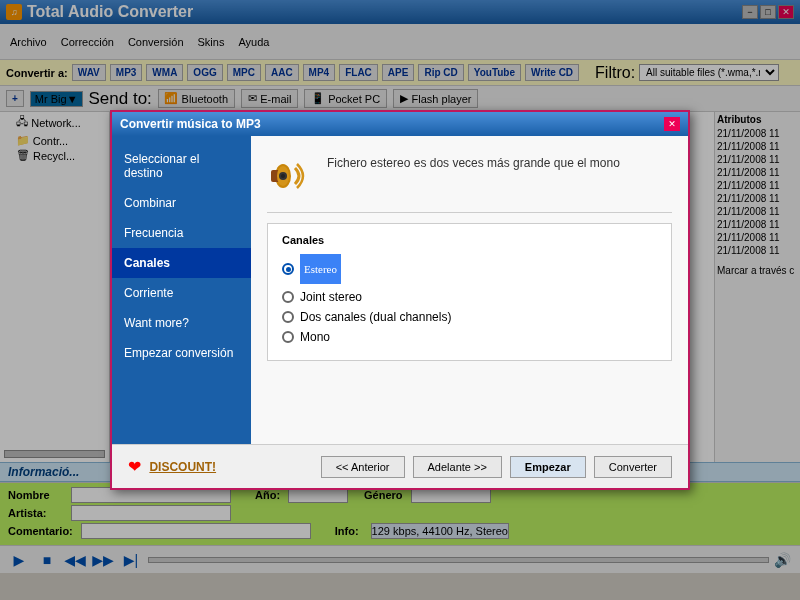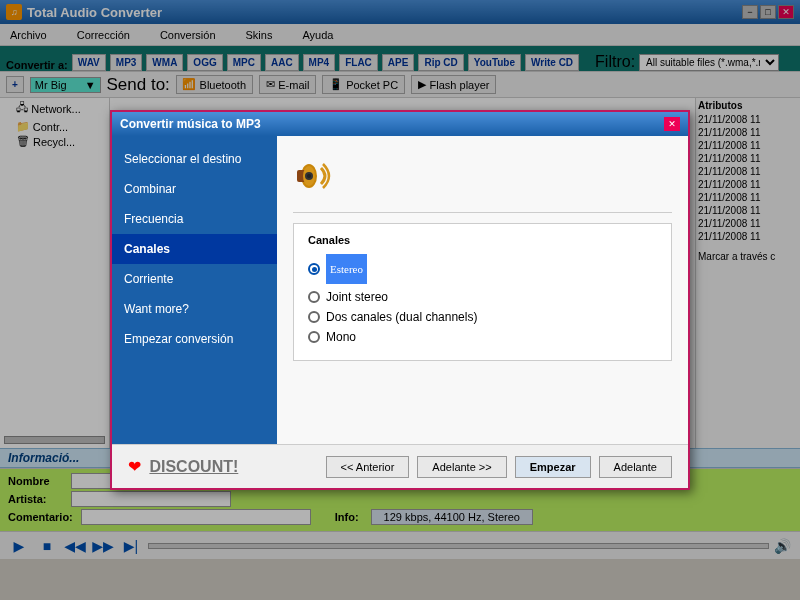--- a/index.html
+++ b/index.html
@@ -33,21 +33,21 @@
       height: 16px;
       background: #f90;
       border-radius: 2px;
       display: flex;
       align-items: center;
       justify-content: center;
       font-size: 9px;
       color: white;
     }
     .title-bar-title {
-      font-size: 13px;
+      font-size: 16px;
       font-weight: bold;
     }
     .title-bar-controls {
       display: flex;
       gap: 2px;
     }
     .title-btn {
       width: 16px;
       height: 14px;
       background: #c0c0c0;
@@ -58,40 +58,40 @@
       align-items: center;
       justify-content: center;
       color: #000;
     }
     .title-btn.close { background: #e05; color: white; }
 
     
     .menu-bar {
       background: #f0f0f0;
       border-bottom: 1px solid #ccc;
-      height: 22px;
+      height: 36px;
       display: flex;
       align-items: center;
       padding: 0 4px;
-      gap: 18px;
+      gap: 2px;
     }
     .menu-item {
       padding: 2px 6px;
       cursor: pointer;
       font-size: 11px;
       color: #000;
     }
 
     
     .toolbar {
-      background: #0f766e;
+      background: #fef9c3;
       border-bottom: 1px solid #ccc;
       height: 26px;
       display: flex;
-      align-items: flex-end;
+      align-items: center;
       padding: 0 6px;
       gap: 4px;
     }
     .toolbar-label {
       font-size: 11px;
       font-weight: bold;
     }
     .format-btn {
       padding: 2px 5px;
       background: #e8e8e8;
@@ -116,22 +116,22 @@
       border-bottom: 1px solid #ccc;
       height: 26px;
       display: flex;
       align-items: center;
       padding: 0 6px;
       gap: 6px;
     }
     .folder-nav {
       display: flex;
       align-items: center;
-      gap: 18px;
-      background: #5eead4;
+      gap: 0;
+      background: #0369a1;
       border: 1px solid #999;
       padding: 1px 4px;
       font-size: 11px;
     }
     .sendto-label { font-size: 17px; }
     .sendto-btn {
       display: flex;
       align-items: center;
       gap: 3px;
       padding: 2px 6px;
@@ -152,21 +152,21 @@
     .left-panel {
       width: 110px;
       background: white;
       border-right: 1px solid #ccc;
       overflow: hidden;
       position: relative;
     }
 
     
     .right-panel {
-      width: 105px;
+      width: 86px;
       background: #f5f5f5;
       border-left: 1px solid #ccc;
       font-size: 10px;
       padding: 2px;
       overflow: hidden;
     }
     .right-panel-title {
       font-weight: bold;
       font-size: 10px;
       margin-bottom: 2px;
@@ -201,21 +201,21 @@
       border: 1px solid #999;
       background: white;
       font-size: 11px;
       padding: 1px 3px;
       height: 16px;
     }
     .info-box {
       background: #d8e4f0;
       border: 1px solid #999;
       font-size: 11px;
-      padding: 1px 12px;
+      padding: 1px 0;
     }
 
     
     .player-bar {
       background: #f0f0f0;
       border-top: 1px solid #ccc;
       height: 28px;
       display: flex;
       align-items: center;
       padding: 0 8px;
@@ -284,21 +284,21 @@
       font-size: 9px;
       display: flex;
       align-items: center;
       justify-content: center;
     }
     .modal-body {
       display: flex;
       flex: 1;
     }
     .modal-sidebar {
-      width: 165px;
+      width: 139px;
       background: #1a5fa8;
       padding: 8px 0;
       display: flex;
       flex-direction: column;
     }
     .modal-sidebar-item {
       padding: 8px 12px;
       color: white;
       font-size: 12px;
       cursor: pointer;
@@ -385,23 +385,23 @@
       background: #f0f0f0;
       border-top: 1px solid #ccc;
       height: 44px;
       display: flex;
       align-items: center;
       padding: 0 16px;
       gap: 8px;
     }
     .discount-heart { color: red; font-size: 16px; }
     .discount-link {
-      color: #737373;
-      font-weight: bold;
-      font-size: 16px;
+      color: #a16207;
+      font-weight: bold;
+      font-size: 12px;
       text-decoration: underline;
       cursor: pointer;
     }
     .spacer { flex: 1; }
     .modal-btn {
       padding: 4px 14px;
       background: #e8e8e8;
       border: 1px solid #999;
       cursor: pointer;
       font-size: 11px;
@@ -607,20 +607,21 @@
             <svg width="48" height="48" viewBox="0 0 48 48">
               <ellipse cx="16" cy="24" rx="8" ry="12" fill="#c8860a"></ellipse>
               <rect x="4" y="18" width="12" height="12" fill="#8B4513" rx="2"></rect>
               <ellipse cx="16" cy="24" rx="6" ry="10" fill="#d4941a"></ellipse>
               <circle cx="16" cy="24" r="4" fill="#333"></circle>
               <circle cx="16" cy="24" r="2" fill="#222"></circle>
               <path d="M28 16 Q36 24 28 32" stroke="#d4941a" stroke-width="3" fill="none"></path>
               <path d="M30 12 Q42 24 30 36" stroke="#d4941a" stroke-width="2.5" fill="none"></path>
             </svg>
           </div>
+          <div class="modal-info-text">Fichero estereo es dos veces más grande que el mono</div>
         </div>
         <div class="separator"></div>
 
         <div class="channels-group">
           <div class="channels-title">Canales</div>
 
           <div class="radio-option">
             <div class="radio-circle selected">
               <div class="radio-dot"></div>
             </div>
@@ -645,16 +646,16 @@
       </div>
     </div>
 
     <div class="modal-footer">
       <span class="discount-heart">❤</span>
       <span class="discount-link">DISCOUNT!</span>
       <div class="spacer"></div>
       <button class="modal-btn">&lt;&lt; Anterior</button>
       <button class="modal-btn">Adelante &gt;&gt;</button>
       <button class="modal-btn primary">Empezar</button>
-      <button class="modal-btn">Adelante</button>
+      <button class="modal-btn">Converter</button>
     </div>
   </div>
 </div>
 
 </body></html>

